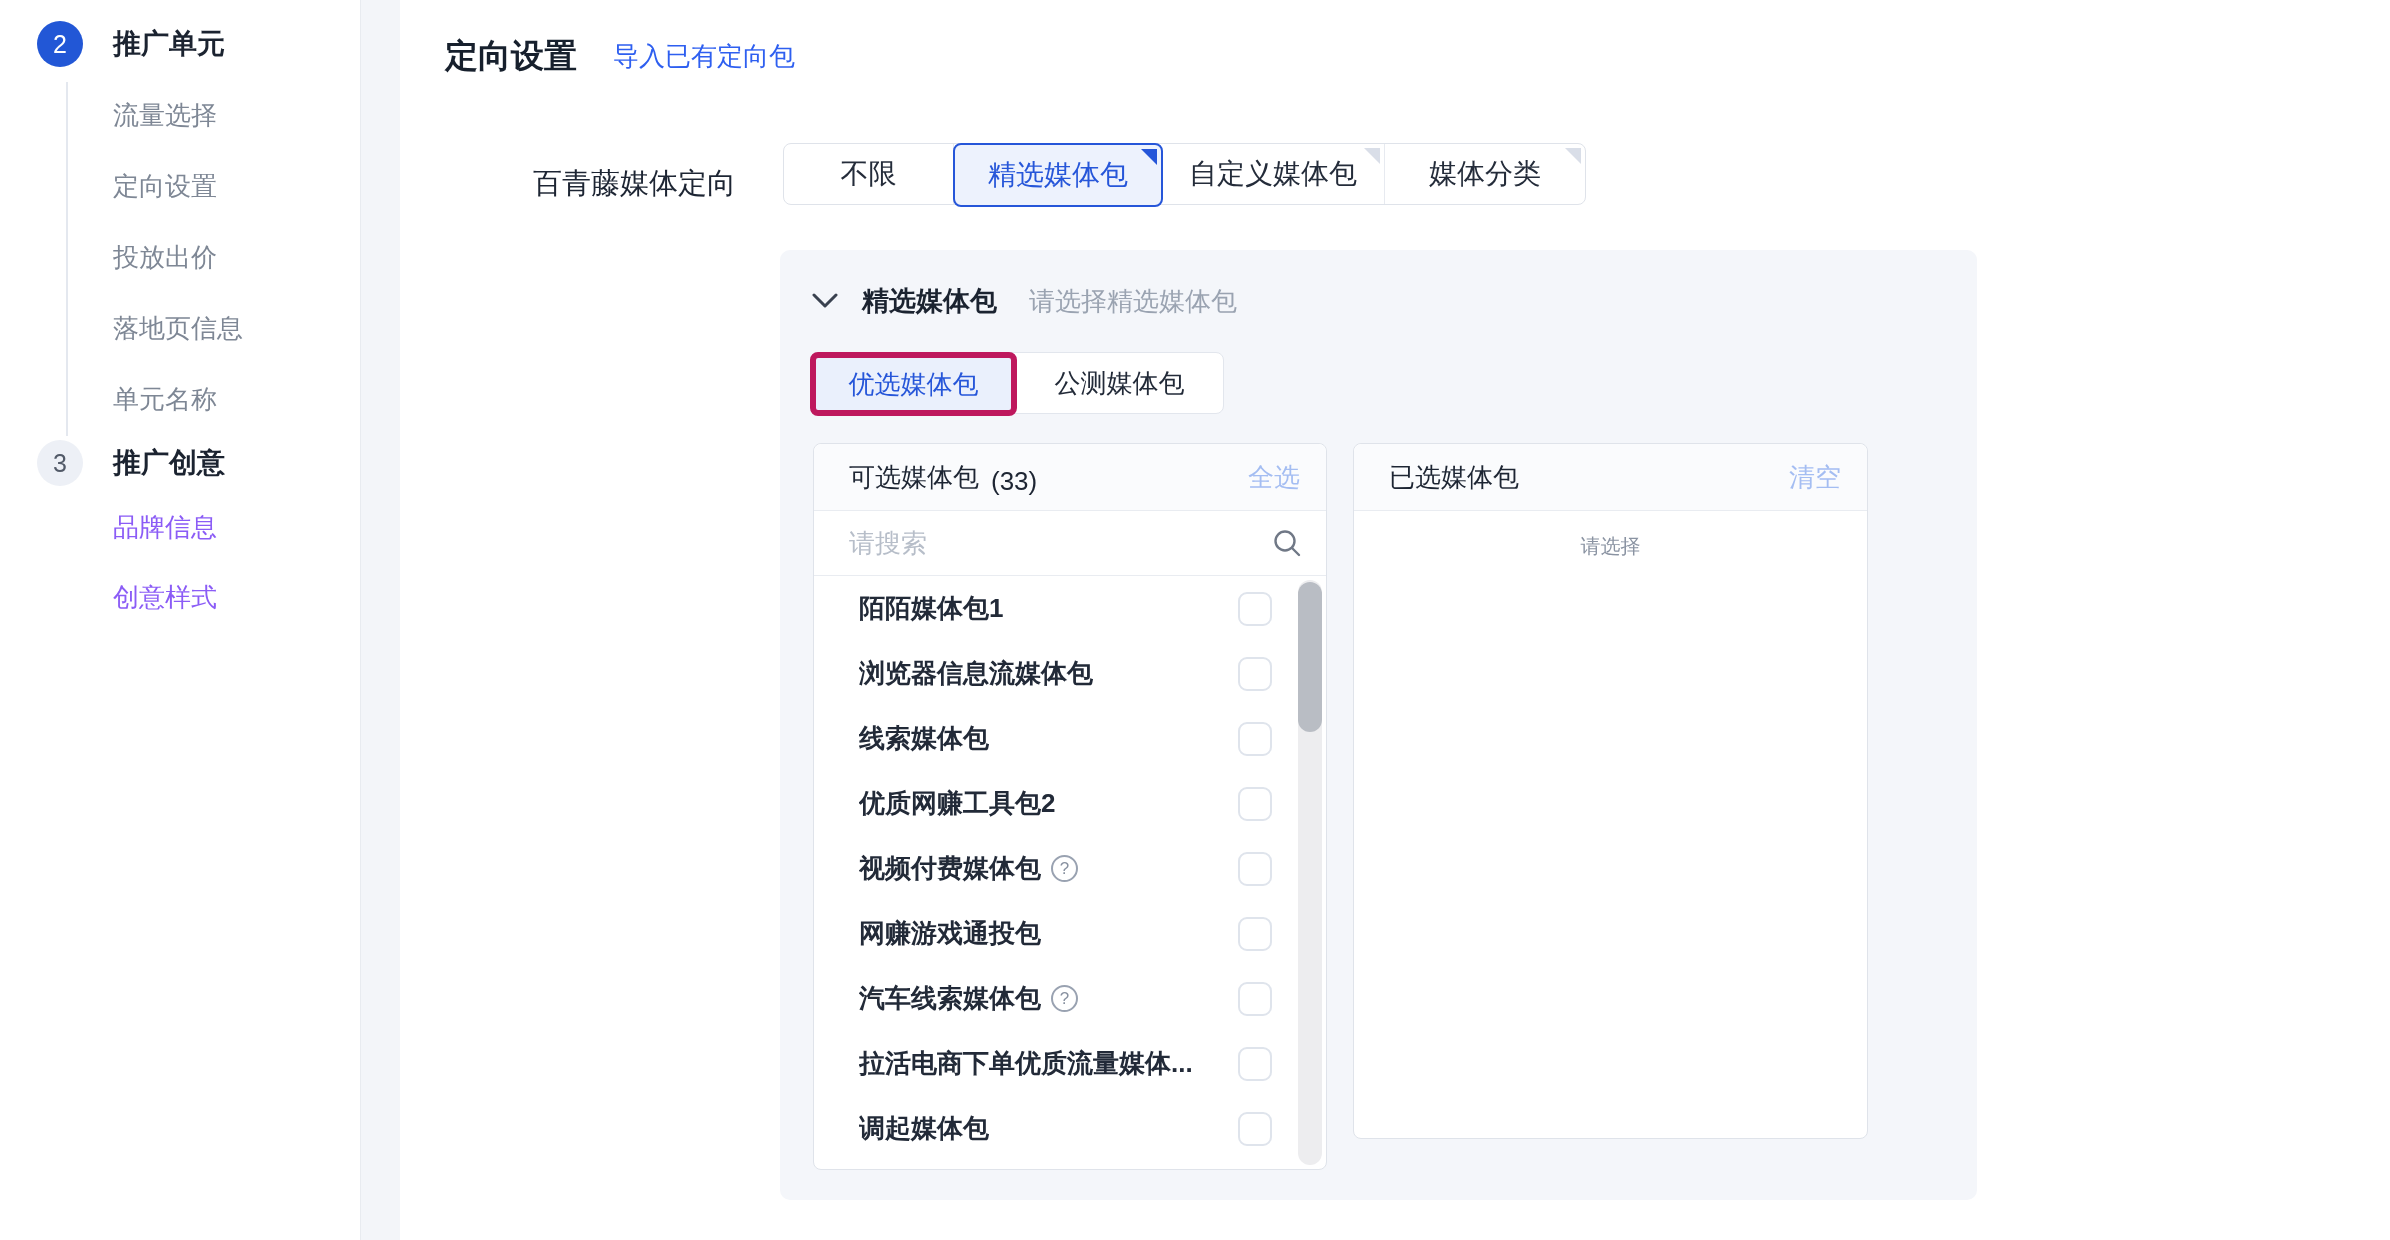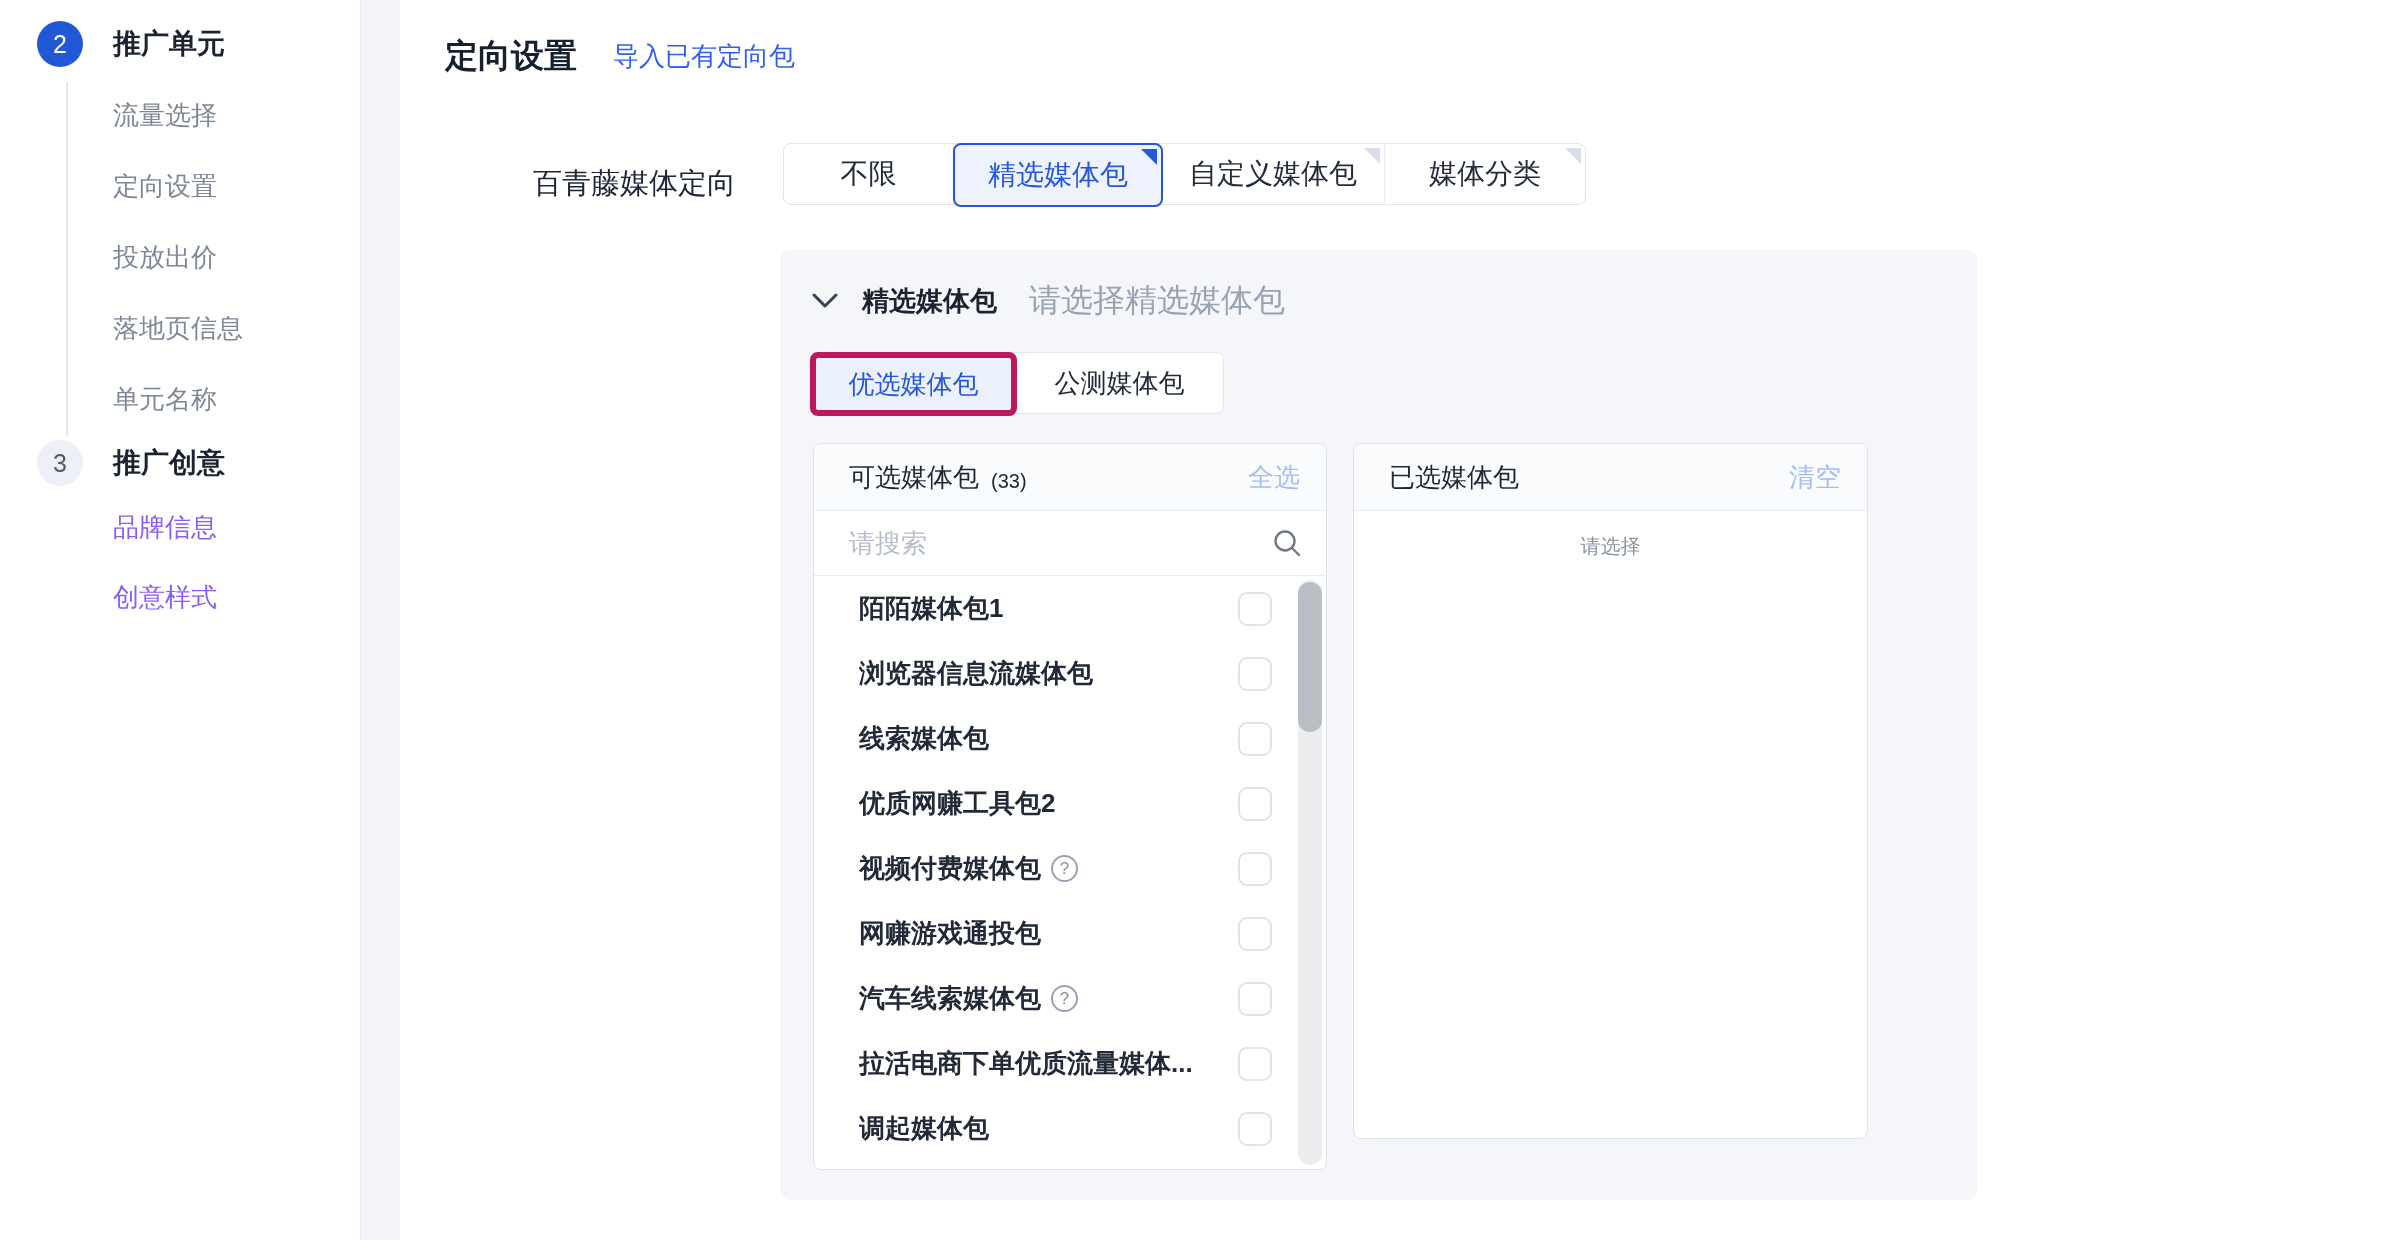--- a/index.html
+++ b/index.html
@@ -54,42 +54,42 @@
   }
   .corner-mark { position:absolute; top:4px; right:4px; width:16px; height:16px; clip-path:polygon(0 0,100% 0,100% 100%); }
   .corner-mark--blue { background:#2656d9; }
   .corner-mark--gray { background:#d9dee8; }
 
   
   .panel { position:absolute; left:380px; top:250px; width:1197px; height:950px; background:#f4f6fa; border-radius:10px; }
   .section-head { position:absolute; left:32px; top:31px; height:40px; display:flex; align-items:center; }
   .chevron { width:26px; height:16px; flex:none; cursor:pointer; }
   .section-title { margin-left:24px; font-size:27px; font-weight:bold; color:#1b2330; }
-  .section-hint { margin-left:32px; font-size:32px; color:#9aa3b1; }
+  .section-hint { margin-left:32px; font-size:26px; color:#9aa3b1; }
 
   .toggle-group {
     position:absolute; left:30px; top:102px; height:62px; display:flex;
     background:#fff; border:1px solid #e2e6ed; border-radius:8px;
   }
   .toggle-btn { width:207px; display:flex; align-items:center; justify-content:center; font-size:26px; color:#222a38; cursor:pointer; }
   .toggle-btn--selected {
     background:#eaf0fc; color:#2656d9; border:6px solid #be185d; border-radius:8px;
     margin:-1px; z-index:2; height:64px;
   }
 
   .transfer { position:absolute; left:33px; top:193px; display:flex; }
   .box { background:#fff; border:1px solid #dfe3ea; border-radius:8px; }
   .box--available { width:514px; height:727px; }
   .box--selected { width:515px; height:696px; margin-left:26px; }
   .box-head {
     height:67px; display:flex; align-items:center; padding:0 26px 0 35px;
     background:#fafbfd; border-bottom:1px solid #e9ecf1; border-radius:8px 8px 0 0;
   }
   .box-title { font-size:26px; color:#1d2533; }
-  .box-count { font-size:20px; color:#1d2533; margin-left:12px;margin-top:8px; }
+  .box-count { font-size:26px; color:#1d2533; margin-left:12px;margin-top:8px; }
   .box-link { margin-left:auto; font-size:26px; color:#a4bdf2; cursor:pointer; }
   .search-row { height:65px; display:flex; align-items:center; padding:0 24px 0 35px; border-bottom:1px solid #e9ecf1; }
   .search-input { flex:1; border:none; outline:none; font-size:26px; color:#333; background:transparent; min-width:0; }
   .search-input::placeholder { color:#b7bec9; }
   .search-icon { width:30px; height:30px; flex:none; margin-left:12px; cursor:pointer; }
 
   .list { position:relative; height:593px; overflow:hidden; border-radius:0 0 8px 8px; }
   .row { height:65px; display:flex; align-items:center; padding:0 54px 0 45px; cursor:pointer; }
   .row-label { font-size:26px; color:#222a38; white-space:nowrap; overflow:hidden; min-width:0; flex:0 1 auto;font-weight:bold; }
   .help-icon {

